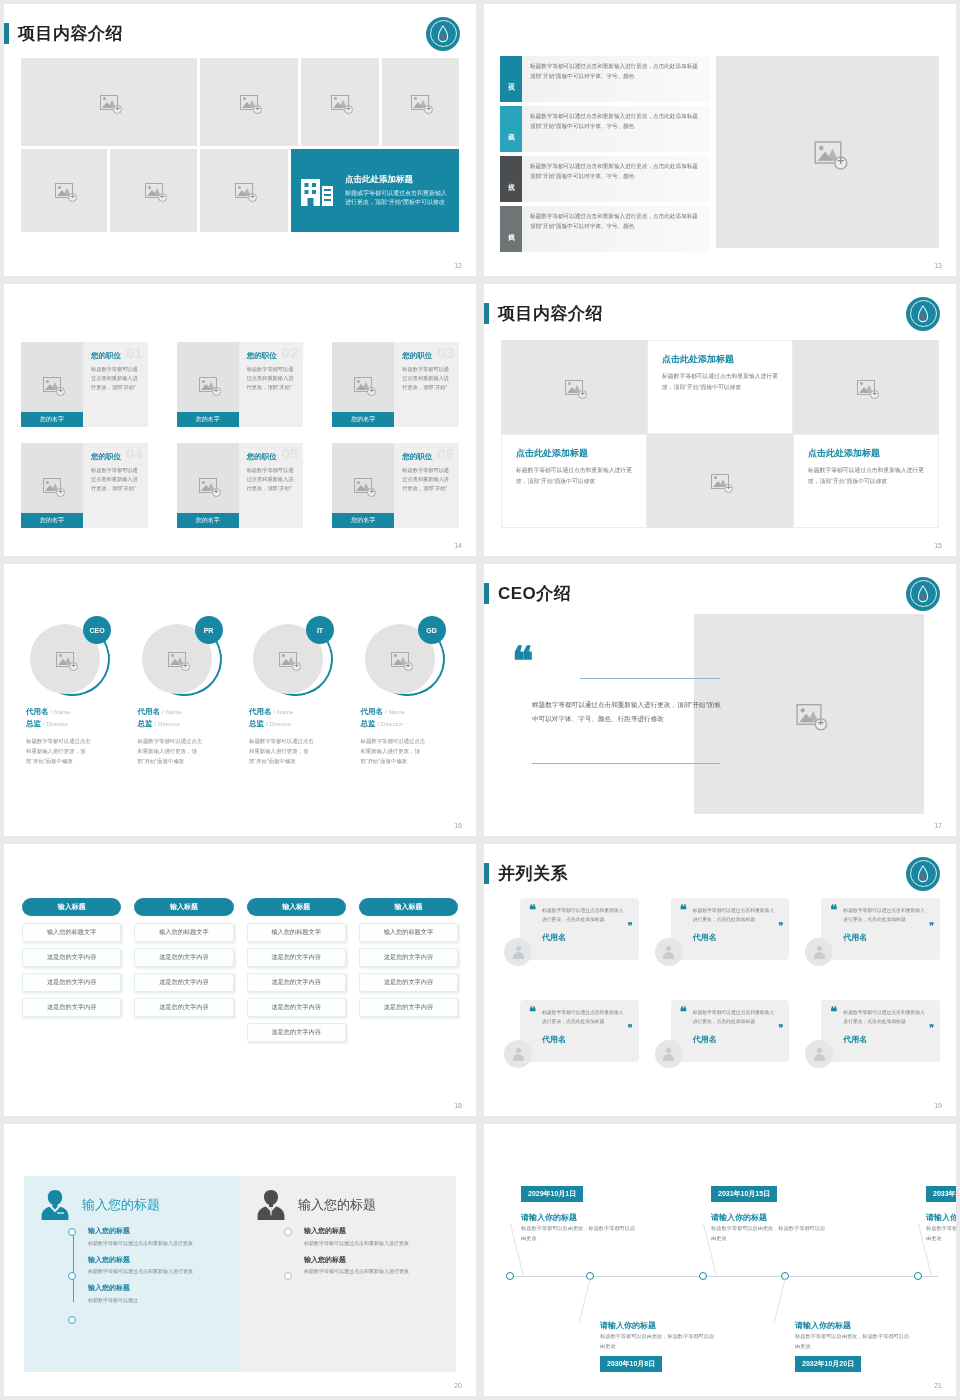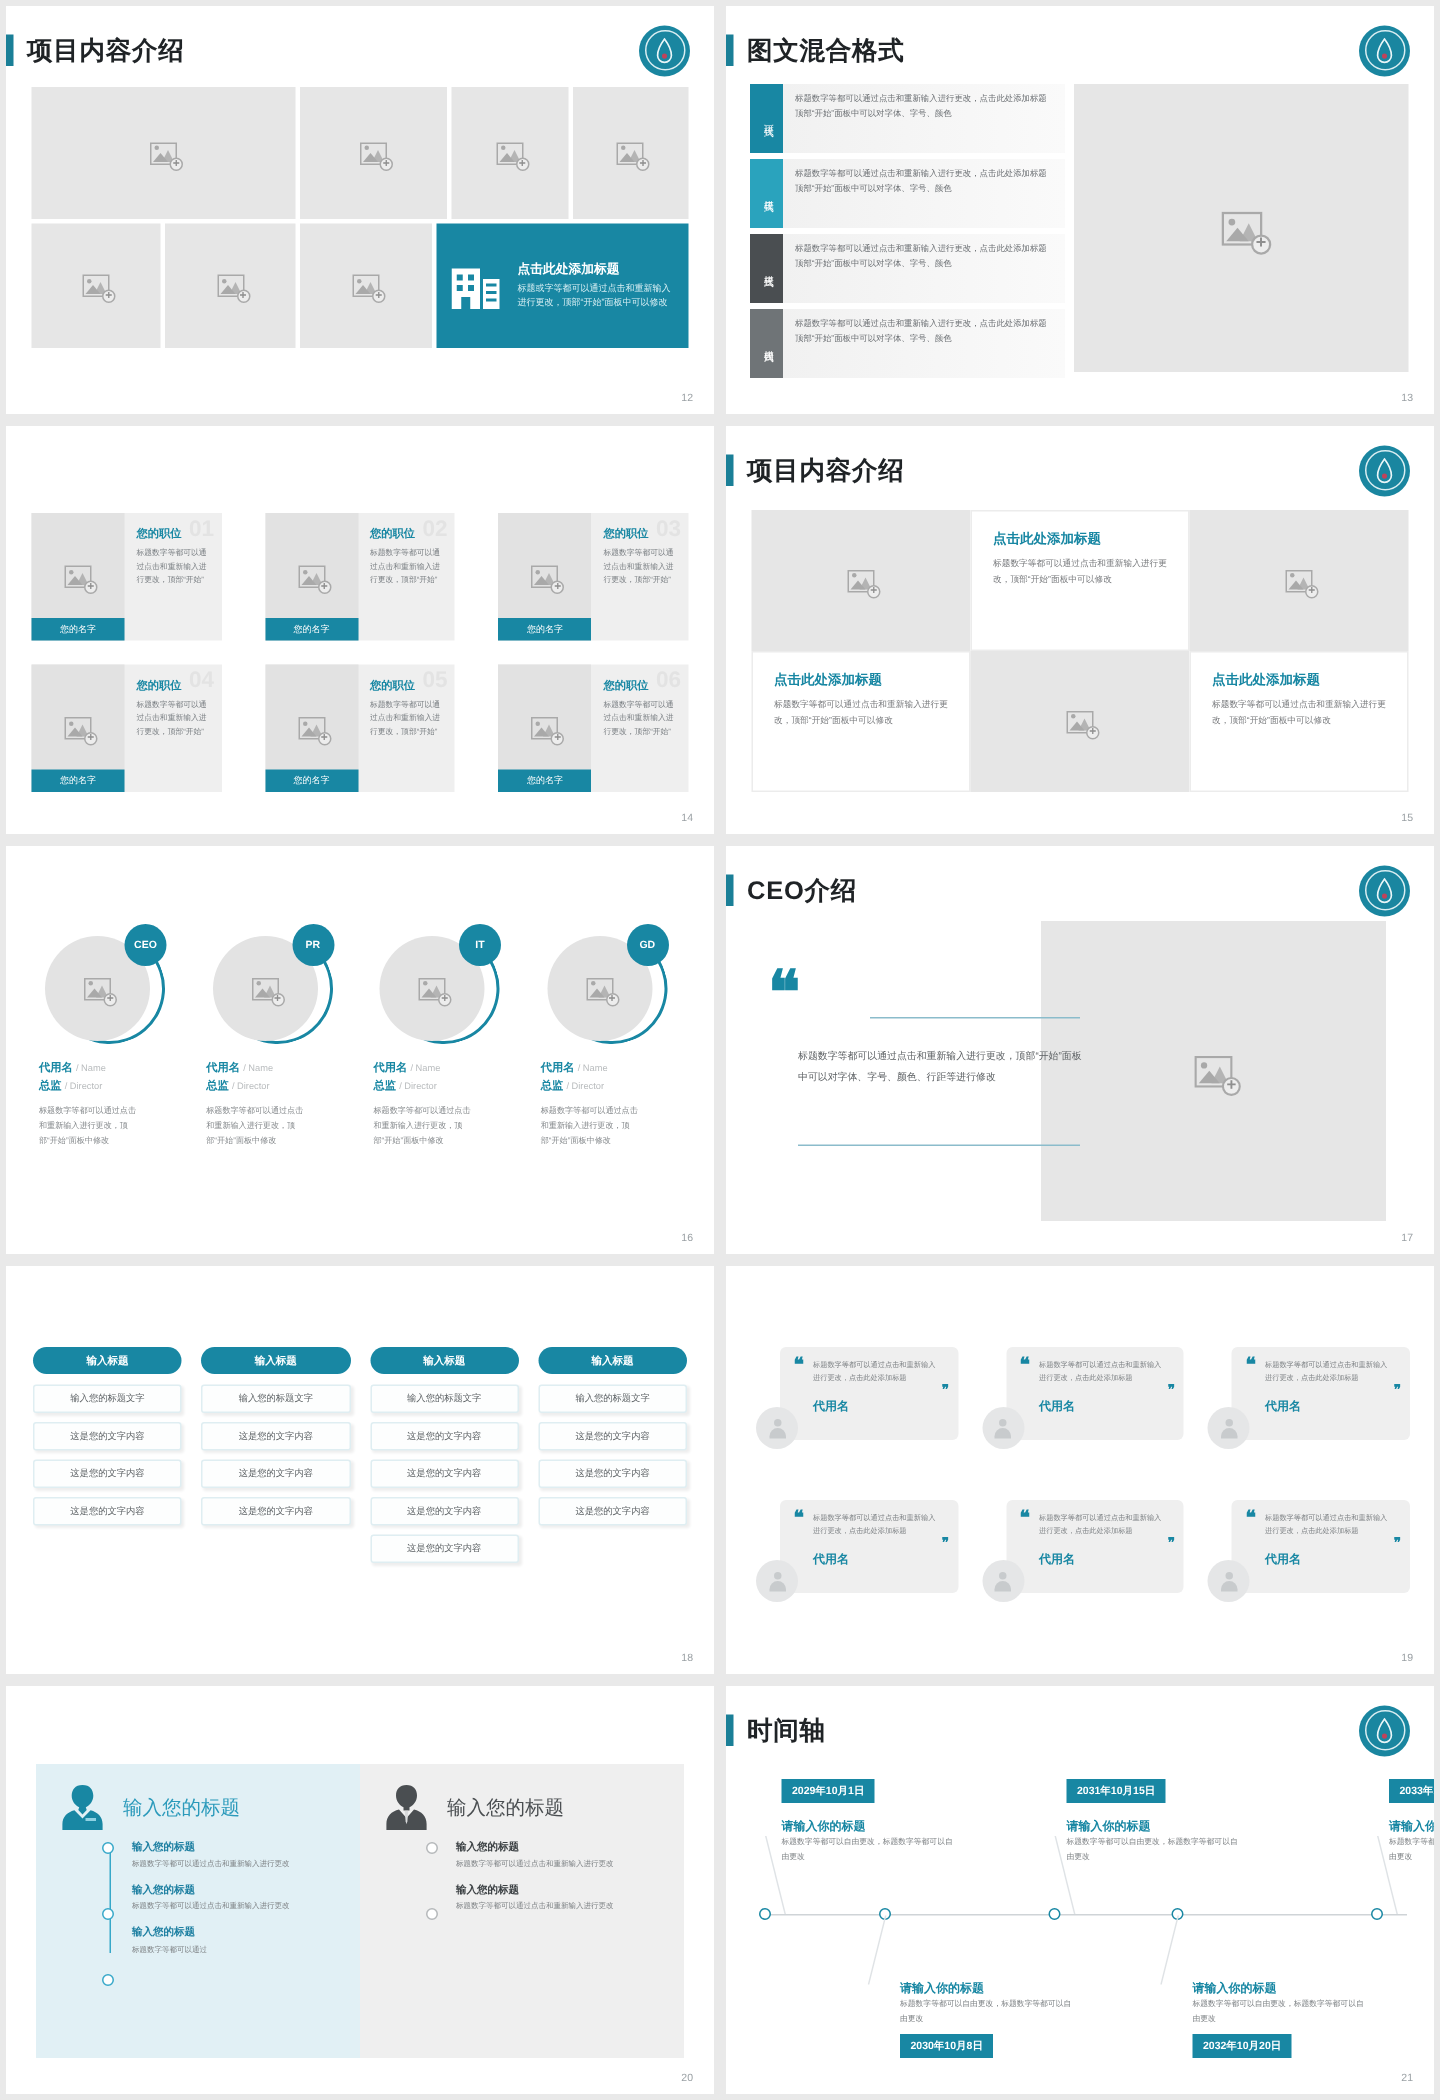--- a/index.html
+++ b/index.html
@@ -276,32 +276,20 @@
           <h4>点击此处添加标题</h4>
           <p>标题或字等都可以通过点击和重新输入进行更改，顶部“开始”面板中可以修改</p>
         </div>
       </div>
     </div>
   </div>
   <div class="pg">12</div>
 </div>
 
 <div class="slide s13">
-  <div class="hd">
-        <div class="hbar"></div>
-    <div class="htitle">图文混合格式</div>
-    <div class="logo">
-          <div class="inner">
-      <svg width="16" height="18" viewBox="0 0 16 18">
-              <path d="M8 1 C5 5 3.4 9 3.4 12 a4.6 4.6 0 0 0 9.2 0 C12.6 9 11 5 8 1z" fill="none" stroke="#eaf6f8" stroke-width="1.1"></path>
-              <circle cx="8" cy="12.4" r="1.7" fill="#c0425a"></circle>
-            </svg>
-    </div>
-        </div>
-  </div>
   <div class="s13list">
     <div class="s13row">
       <div class="s13tag" style="background:#1887a3">
             <span>模式一</span>
           </div>
       <div class="s13txt">标题数字等都可以通过点击和重新输入进行更改，点击此处添加标题顶部“开始”面板中可以对字体、字号、颜色</div>
     </div>
     <div class="s13row">
       <div class="s13tag" style="background:#2aa3bd">
             <span>模式二</span>
@@ -634,20 +622,32 @@
    <div class="s18i">输入您的标题文字</div>
           <div class="s18i">这是您的文字内容</div>
           <div class="s18i">这是您的文字内容</div>
           <div class="s18i">这是您的文字内容</div>
  </div>
       </div>
   <div class="pg">18</div>
 </div>
 
 <div class="slide s19">
+  <div class="hd">
+        <div class="hbar"></div>
+    <div class="htitle">并列关系</div>
+    <div class="logo">
+          <div class="inner">
+      <svg width="16" height="18" viewBox="0 0 16 18">
+              <path d="M8 1 C5 5 3.4 9 3.4 12 a4.6 4.6 0 0 0 9.2 0 C12.6 9 11 5 8 1z" fill="none" stroke="#eaf6f8" stroke-width="1.1"></path>
+              <circle cx="8" cy="12.4" r="1.7" fill="#c0425a"></circle>
+            </svg>
+    </div>
+        </div>
+  </div>
   <div class="s19grid" id="s19grid">
  <div class="s19c">
    <div class="s19box">
      <div class="qo">❝</div>
      <div class="qc">❞</div>
      <p>标题数字等都可以通过点击和重新输入进行更改，点击此处添加标题</p>
      <h5>代用名</h5>
    </div>
    <div class="s19av">
             <div class="pers">
@@ -793,32 +793,20 @@
    <p>标题数字等都可以通过点击和重新输入进行更改</p>
               </div>
             </div>
       </div>
     </div>
   </div>
   <div class="pg">20</div>
 </div>
 
 <div class="slide s21">
-  <div class="hd">
-        <div class="hbar"></div>
-    <div class="htitle">时间轴</div>
-    <div class="logo">
-          <div class="inner">
-      <svg width="16" height="18" viewBox="0 0 16 18">
-              <path d="M8 1 C5 5 3.4 9 3.4 12 a4.6 4.6 0 0 0 9.2 0 C12.6 9 11 5 8 1z" fill="none" stroke="#eaf6f8" stroke-width="1.1"></path>
-              <circle cx="8" cy="12.4" r="1.7" fill="#c0425a"></circle>
-            </svg>
-    </div>
-        </div>
-  </div>
   <div class="axis"></div>
   <div id="s21">
         <div class="node" style="left:22px"></div>
         <div class="conn" style="left:26px;top:100px;height:52px;transform:skewX(14deg)"></div>
      <div class="dtag" style="left:37px;top:62px">2029年10月1日</div>
      <div class="ttl" style="left:37px;top:88px">请输入你的标题</div>
      <div class="dsc" style="left:37px;top:100px">标题数字等都可以自由更改，标题数字等都可以自由更改</div>
         <div class="node" style="left:102px"></div>
         <div class="conn" style="left:106px;top:153px;height:46px;transform:skewX(-14deg)"></div>
      <div class="ttl" style="left:116px;top:196px">请输入你的标题</div>

